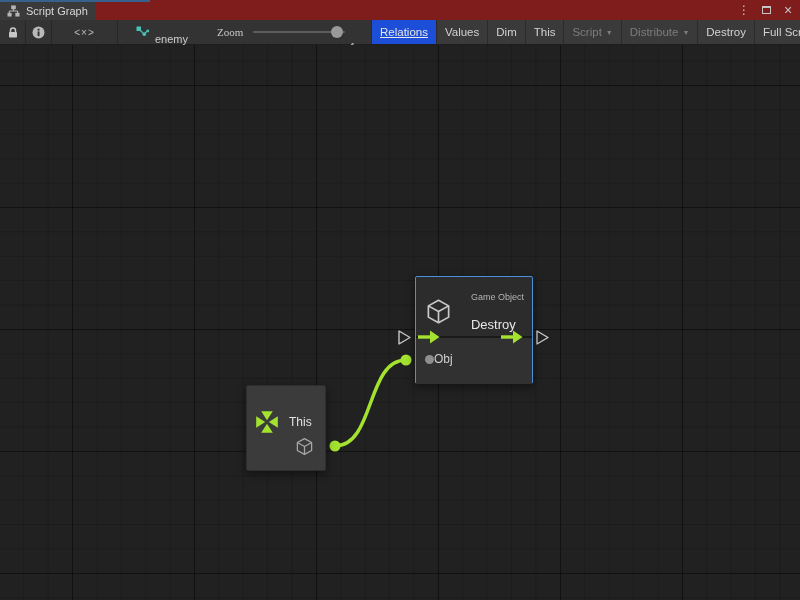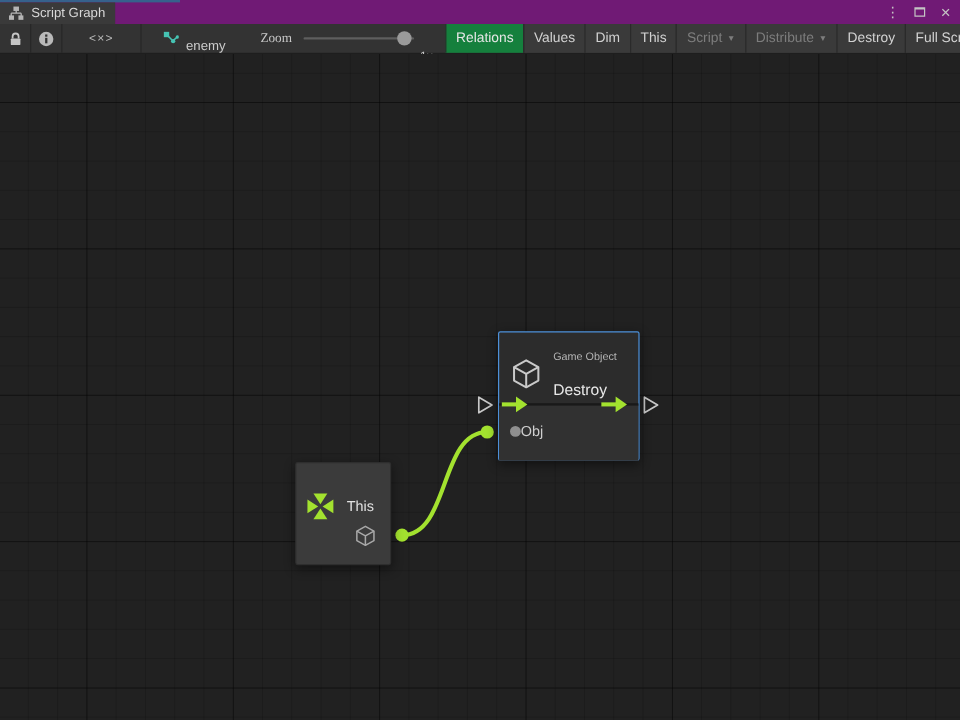--- a/index.html
+++ b/index.html
@@ -8,21 +8,21 @@
     --tab-accent-blue:#36618C;
     --icon-teal:#46C3B3;
     --canvas-bg:#212121;
   }
   *{margin:0;padding:0;box-sizing:border-box;}
   html,body{width:800px;height:600px;overflow:hidden;}
   body{font-family:"Liberation Sans","DejaVu Sans",sans-serif;background:#222;color:#d2d2d2;}
   .window{position:relative;width:800px;height:600px;background:#282828;}
 
   
-  .titlebar{position:absolute;left:0;top:0;width:800px;height:20px;background:#701a75;}
+  .titlebar{position:absolute;left:0;top:0;width:800px;height:20px;background:#7f1d1d;}
   .tab-accent{position:absolute;left:0;top:0;width:150px;height:2px;background:var(--tab-accent-blue);}
   .tab{position:absolute;left:0;top:2px;width:96px;height:18px;background:#3a3a3a;display:flex;align-items:center;padding-left:7px;gap:6px;}
   .tab-title{font-size:11px;color:#d8d8d8;white-space:nowrap;}
   .win-controls{position:absolute;right:4px;top:0;height:20px;display:flex;align-items:center;gap:6px;}
   .win-btn{width:16px;height:16px;display:flex;align-items:center;justify-content:center;color:#c4c4c4;font-size:13px;cursor:default;}
   .menu-glyph{font-size:12px;letter-spacing:0;line-height:1;}
   .max-box{width:9px;height:8px;border:1px solid #c4c4c4;border-top-width:2px;display:block;}
   .close-glyph{font-size:14px;line-height:1;}
 
   
@@ -32,21 +32,21 @@
   .tb-info{left:26px;width:26px;}
   .tb-code{left:52px;width:66px;font-size:10px;color:#bdbdbd;letter-spacing:1px;}
   .graph-ref{position:absolute;left:136px;top:0;height:24px;display:flex;align-items:center;gap:6px;}
   .graph-ref-label{font-size:11px;color:#cccccc;margin-top:14px;}
   .zoom-label{position:absolute;left:217px;top:0;height:24px;line-height:24px;font-size:11px;color:#c8c8c8;font-family:Liberation Serif, serif;}
   .zoom-track{position:absolute;left:253px;top:11px;width:92px;height:2px;background:#5e5e5e;border-radius:1px;}
   .zoom-handle{position:absolute;left:331px;top:6px;width:12px;height:12px;border-radius:50%;background:#9a9a9a;}
   .zoom-value{position:absolute;left:350px;top:16px;height:24px;line-height:24px;font-size:10px;color:#c8c8c8;}
   .tb-buttons{position:absolute;left:371px;top:0;height:24px;display:flex;}
   .tb-toggle{height:24px;line-height:24px;padding:0 8px;font-size:11.5px;color:#d2d2d2;background:#3a3a3a;border-left:1px solid #2a2a2a;white-space:nowrap;display:flex;align-items:center;gap:4px;}
-  .tb-toggle.active{background:#15803d;color:#e6e6e6;}
+  .tb-toggle.active{background:#1d4ed8;color:#e6e6e6;text-decoration:underline;}
   .tb-toggle.disabled{color:#7d7d7d;}
   .dd-arrow{font-size:7px;line-height:1;}
 
   
   .canvas{position:absolute;left:0;top:45px;width:800px;height:555px;background-color:var(--canvas-bg);
     background-image:
       linear-gradient(to right, rgba(0,0,0,0.38) 1px, transparent 1px),
       linear-gradient(to bottom, rgba(0,0,0,0.38) 1px, transparent 1px),
       linear-gradient(to right, rgba(0,0,0,0.16) 1px, transparent 1px),
       linear-gradient(to bottom, rgba(0,0,0,0.16) 1px, transparent 1px);
@@ -55,21 +55,21 @@
   .overlay{position:absolute;left:0;top:0;width:800px;height:555px;pointer-events:none;}
 
   
   .node{position:absolute;border-radius:2px;box-shadow:0 3px 9px rgba(0,0,0,0.45);}
   .node-this{left:246px;top:340px;width:80px;height:86px;background:#3b3b3b;border:1px solid #2e2e2e;}
   .node-this .hdr{display:flex;align-items:center;gap:8px;padding:22px 6px 0 6px;}
   .node-this .ttl{font-size:12px;color:#e2e2e2;}
   .node-this .out-cube{position:absolute;right:11px;bottom:14px;}
 
   .node-destroy{left:415px;top:231px;width:118px;height:108px;background:#2c2c2c;border:1px solid var(--selection-blue);}
-  .node-destroy .hdr{display:flex;align-items:center;gap:9px;padding:11px 8px 0 9px;height:58px;}
+  .node-destroy .hdr{display:flex;align-items:center;gap:9px;padding:11px 8px 0 9px;height:58px;justify-content:space-between;}
   .node-destroy .cat{font-size:9px;color:#b4b4b4;margin-bottom:3px;white-space:nowrap;}
   .node-destroy .ttl{font-size:13px;color:#e8e8e8;margin-top:15px;}
   .node-destroy .body{position:absolute;left:0;top:60px;width:100%;height:47px;background:#313131;}
   .node-destroy .divider{position:absolute;left:0;top:59px;width:100%;height:2px;background:#191919;}
   .flow-arrow{position:absolute;top:53px;}
   .flow-arrow.in{left:2px;}
   .flow-arrow.out{right:9px;}
   .port-row{position:absolute;left:9px;top:75px;display:flex;align-items:center;}
   .port-dot{width:9px;height:9px;border-radius:50%;background:#8f8f8f;display:inline-block;}
   .port-label{font-size:12px;color:#cfcfcf;}

